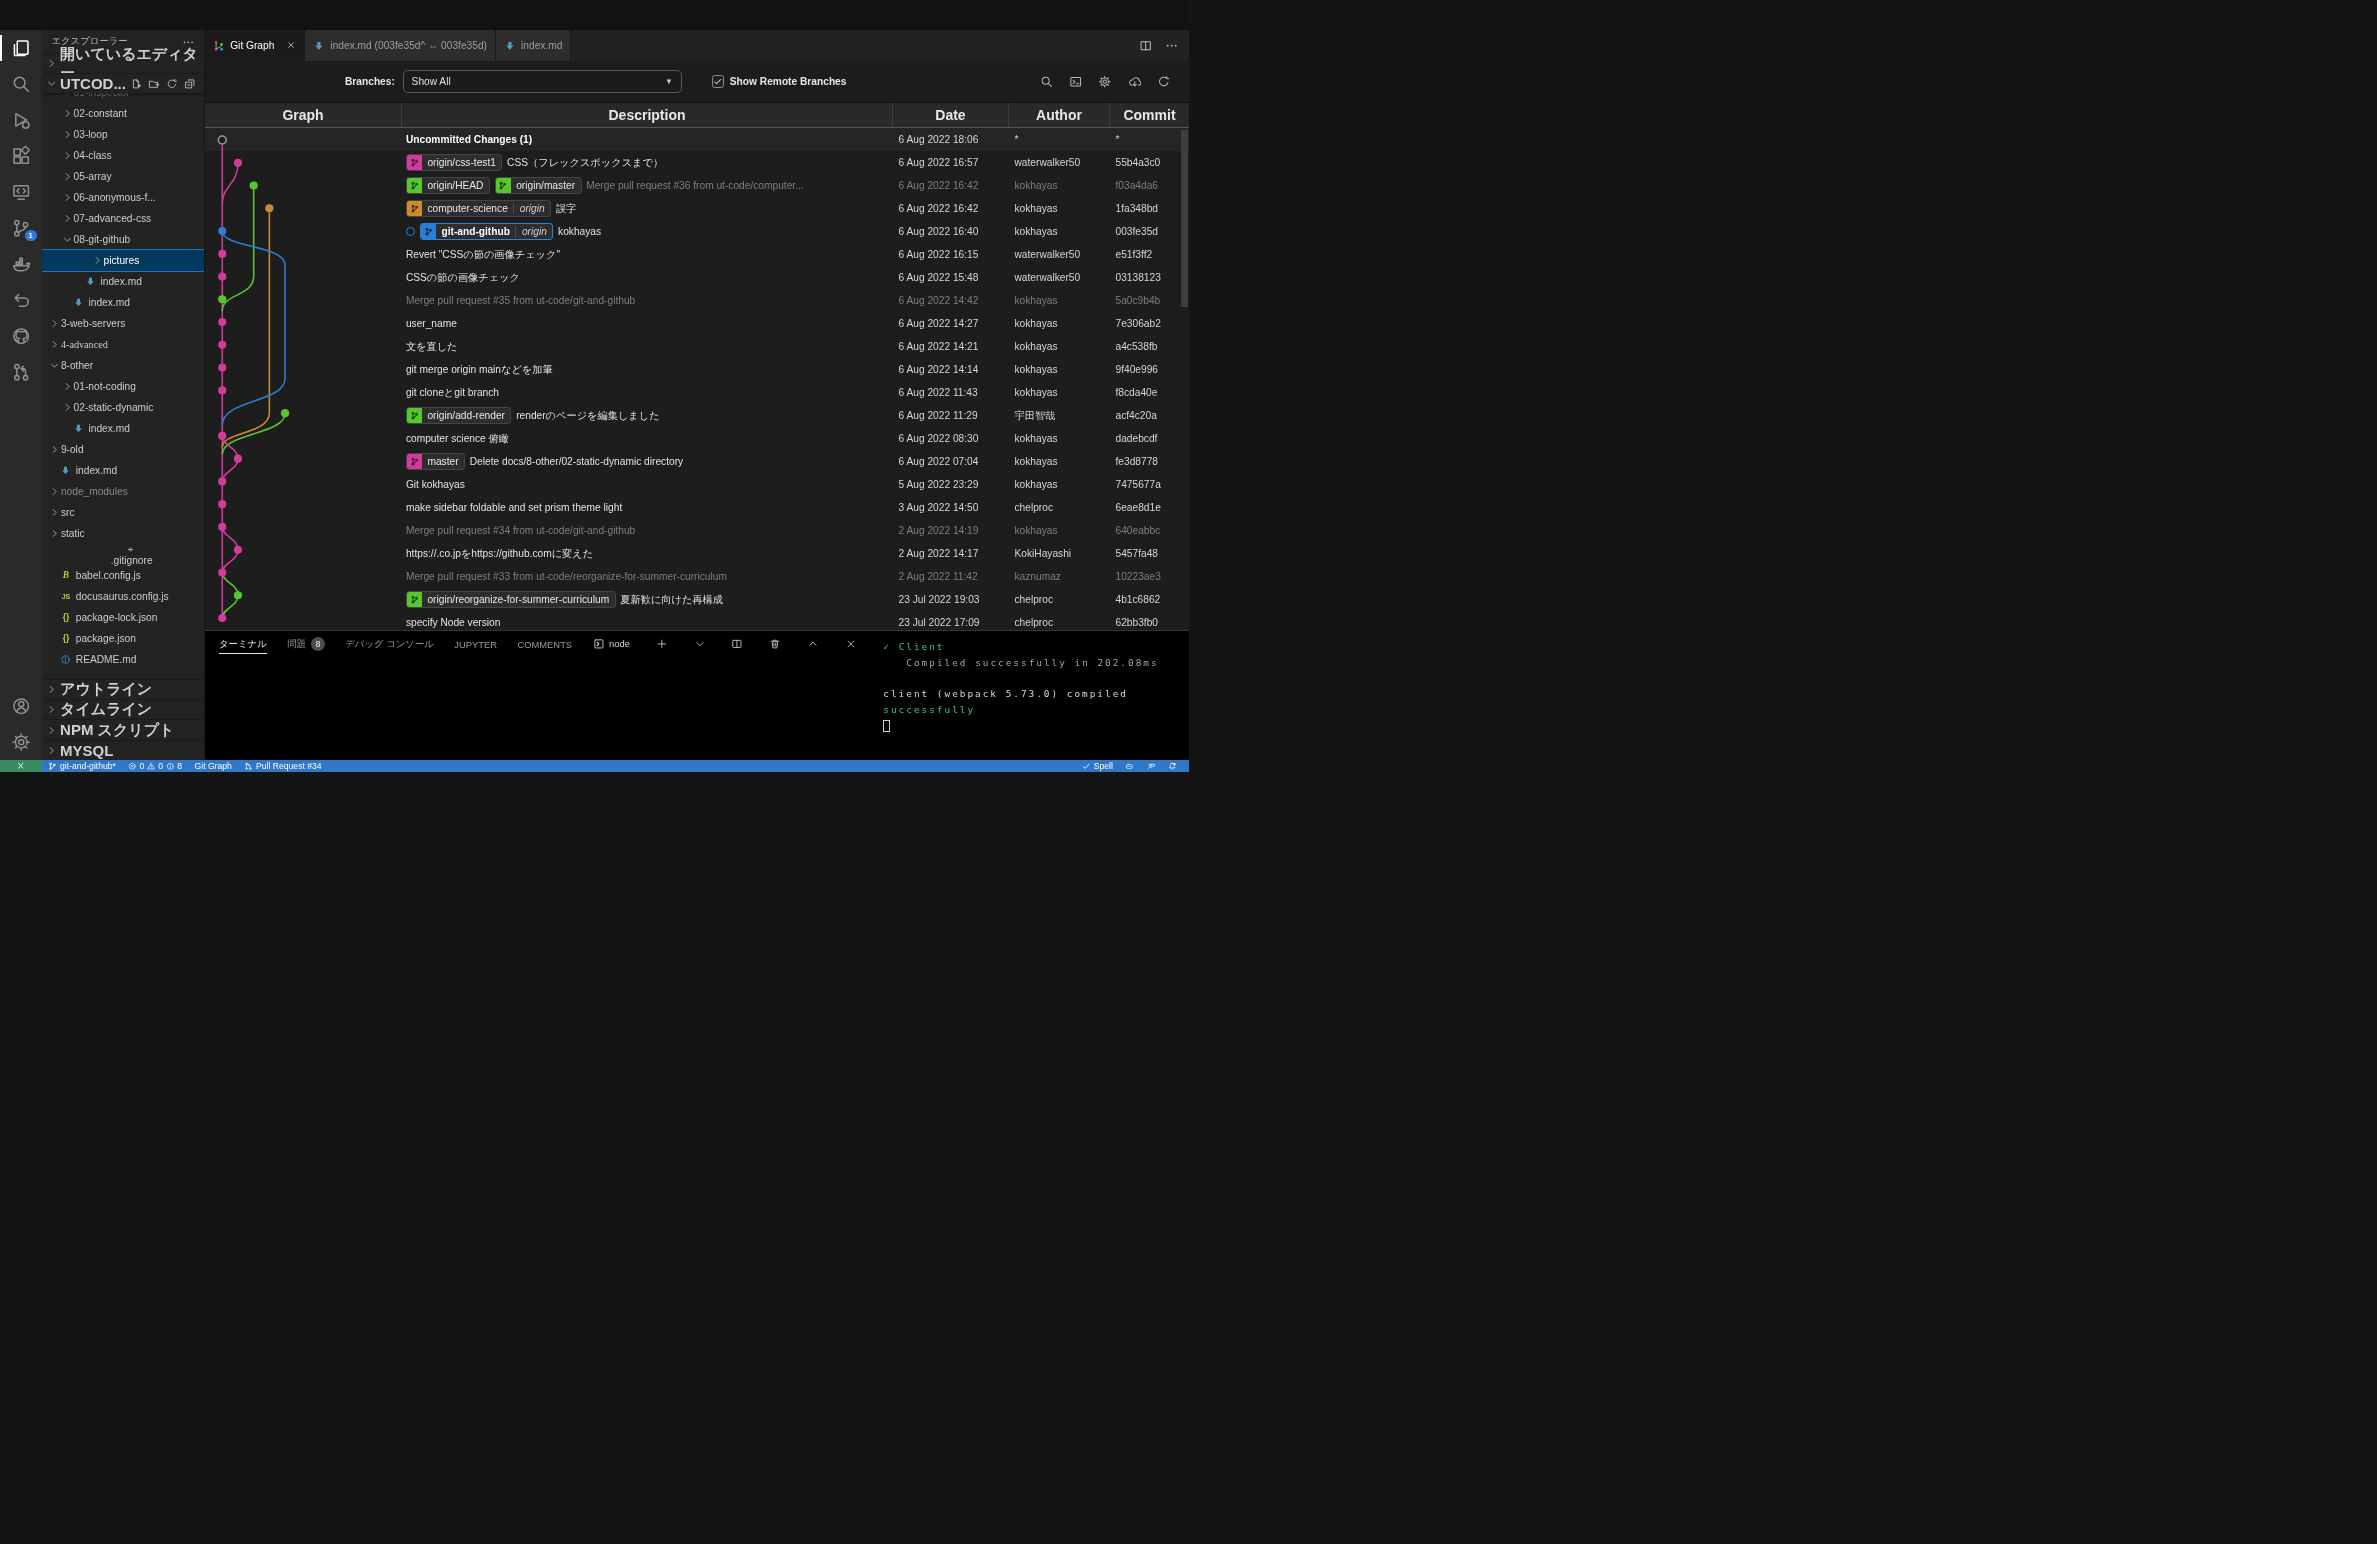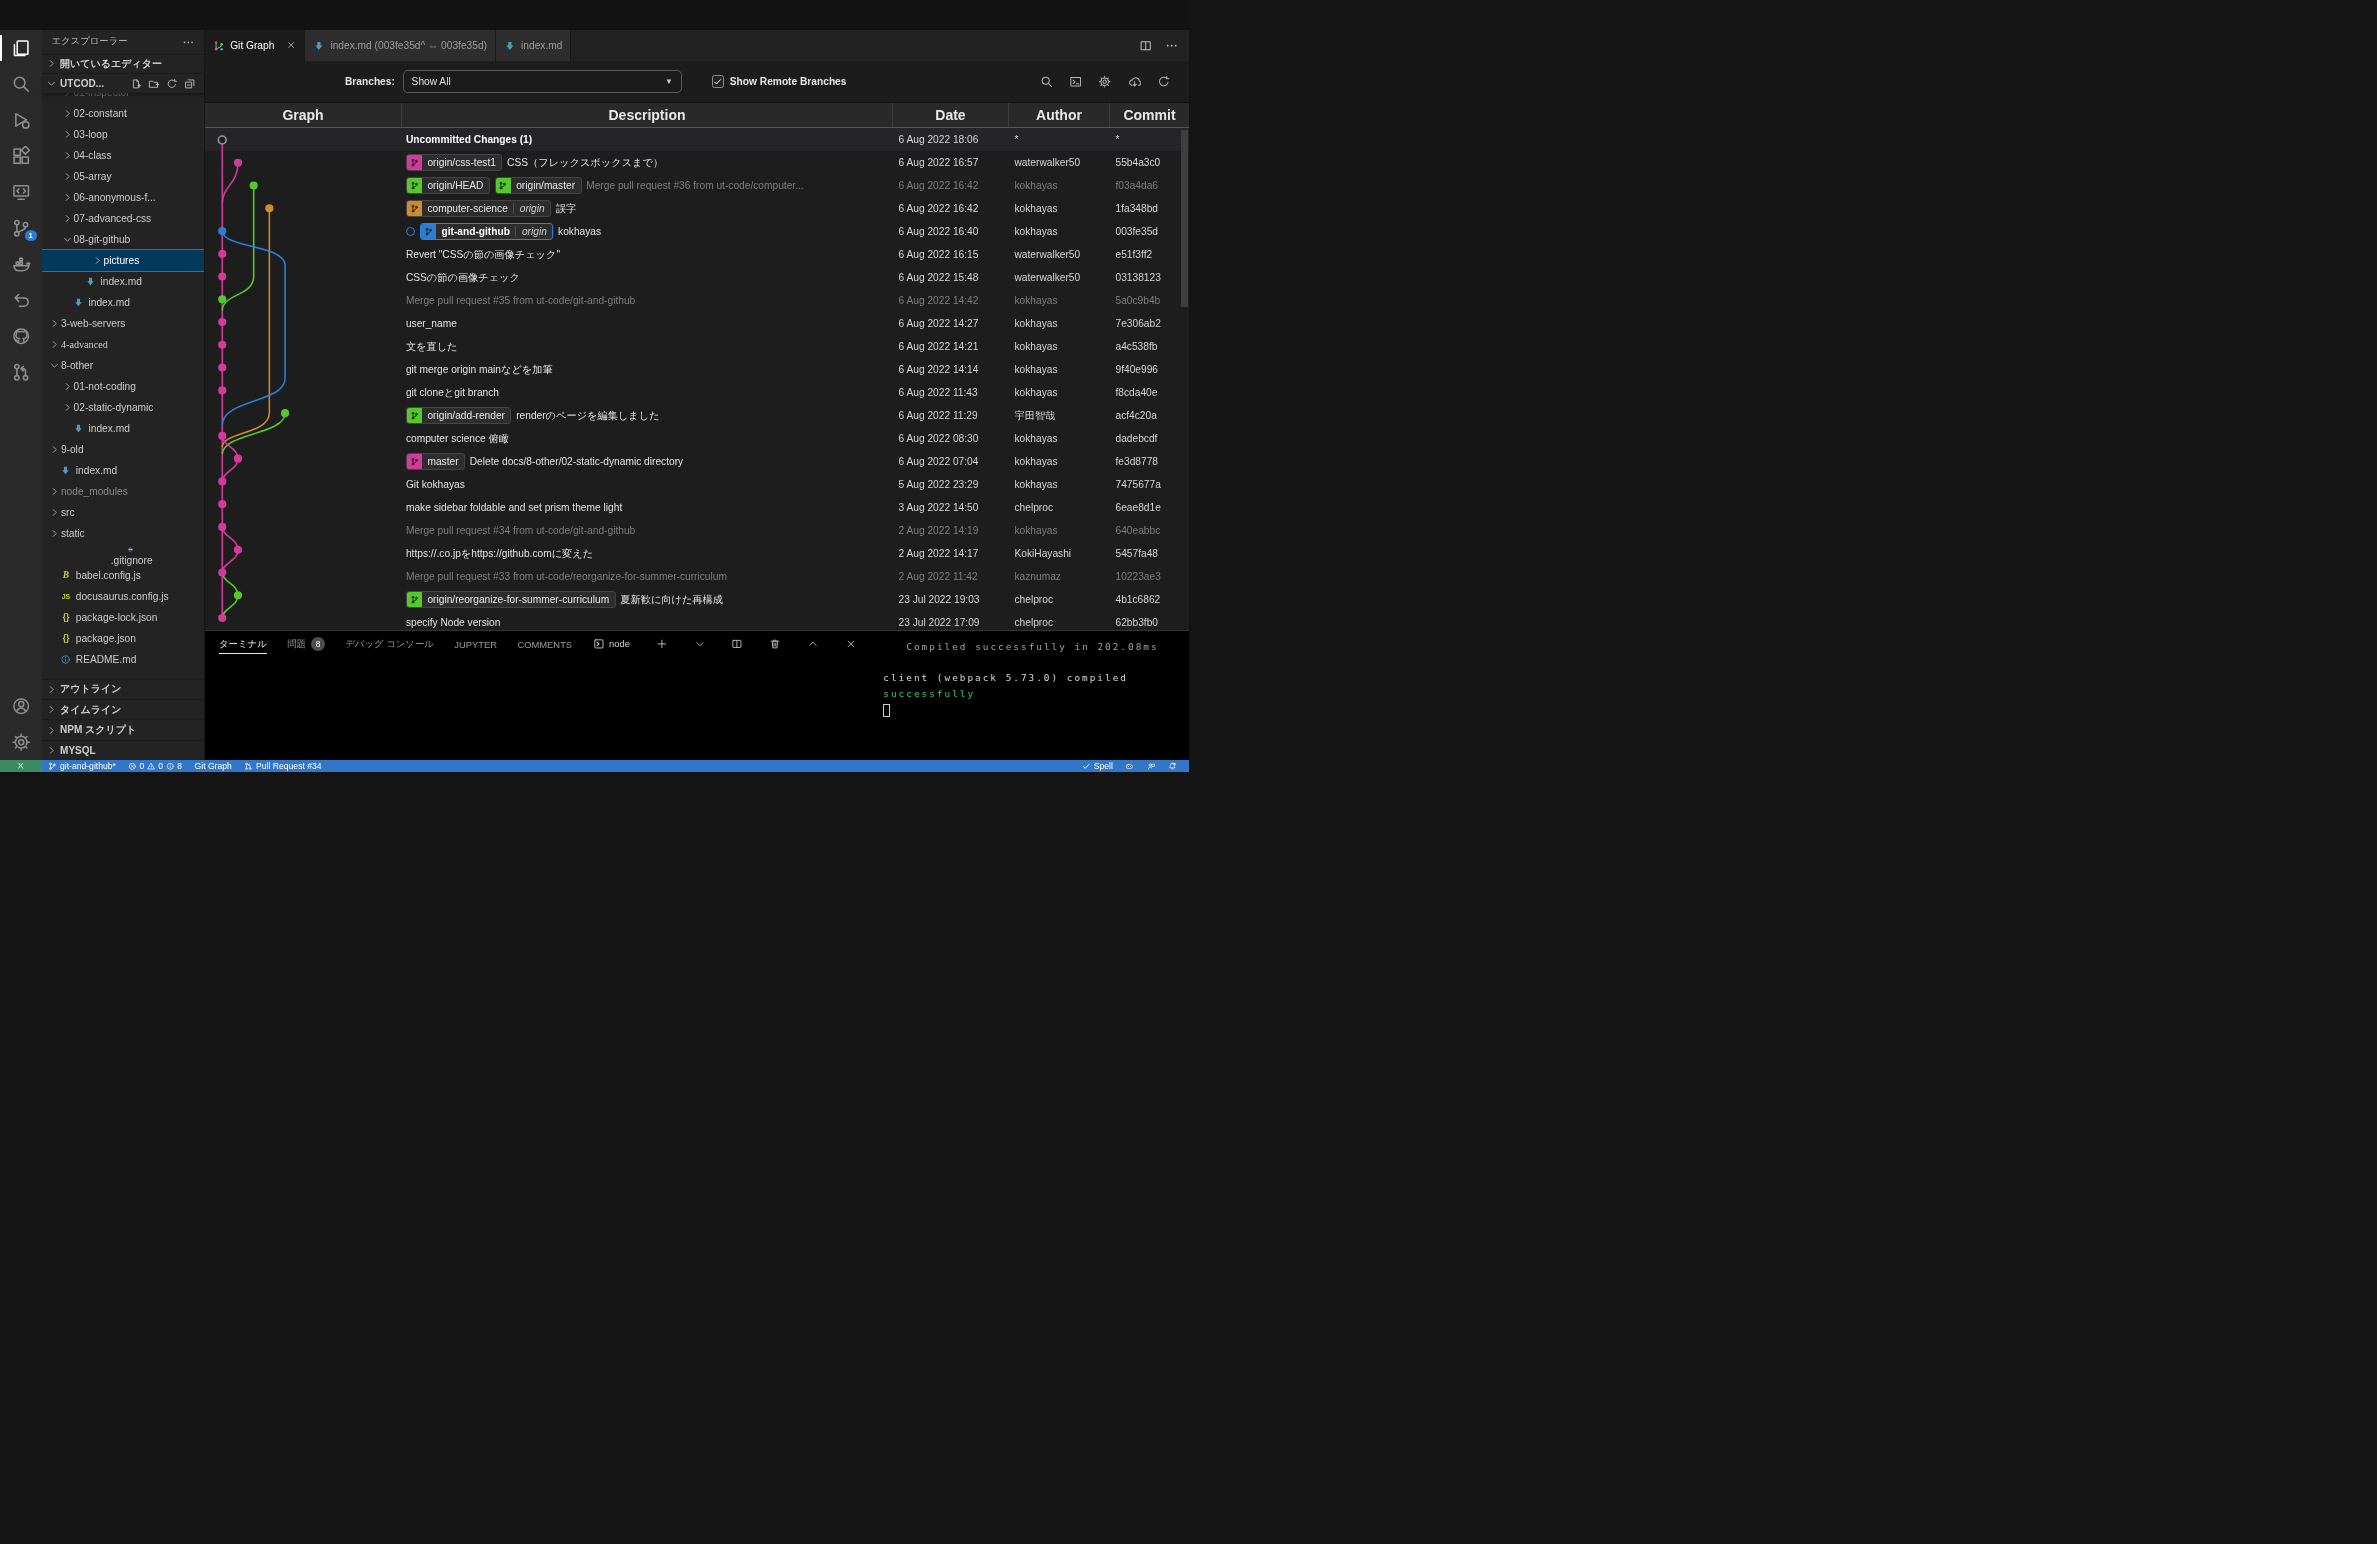--- a/index.html
+++ b/index.html
@@ -15,21 +15,21 @@
   .ab-item svg { width:20.4px; height:20.4px; }
   .ab-item.active { color:#ffffff; }
   .ab-item.active::before { content:""; position:absolute; left:0; top:4.7px; bottom:4.7px; width:1.6px; background:#fff; }
   .ab-badge { position:absolute; right:5.5px; bottom:4.7px; min-width:11.8px; height:11.8px; border-radius:6.3px; background:#2f7bd4; color:#fff; font-size:7.5px; display:flex; align-items:center; justify-content:center; font-weight:bold; }
   .ab-spacer { flex:1; }
 
   
   #sidebar { width:163px; background:#232324; flex:none; display:flex; flex-direction:column; border-right:0.8px solid #171717; }
   #sb-title { height:23.6px; display:flex; align-items:center; padding:0 9.4px; color:#b8b8b8; font-size:9.4px; flex:none; }
   #sb-title .grow { flex:1; }
-  .sb-section { height:19.7px; display:flex; align-items:center; gap:2.4px; padding:0 3.1px; font-weight:bold; font-size:10px; color:#cfcfcf; border-top:0.8px solid #1b1b1b; flex:none; cursor:pointer; }
+  .sb-section { height:19.7px; display:flex; align-items:center; gap:2.4px; padding:0 3.1px; font-weight:bold; font-size:15px; color:#cfcfcf; border-top:0.8px solid #1b1b1b; flex:none; cursor:pointer; }
   .sb-section svg, .tree-chev svg { width:11px; height:11px; }
   #utcod-head .label { flex:none; }
   #utcod-head .acts { margin-left:auto; display:flex; gap:6.3px; padding-right:4.7px; }
   #utcod-head .acts svg { width:11.8px; height:11.8px; color:#c0c0c0; }
   #utcod-head { box-shadow:0 2.4px 3.1px rgba(0,0,0,.35); position:relative; z-index:2; }
   #tree { flex:1; overflow:hidden; position:relative; }
   .tree-row { height:21px; display:flex; align-items:center; cursor:pointer; color:#cccccc; white-space:nowrap; }
   .tree-row.partial { opacity:.45; margin-top:-11px; }
   .tree-row.dim { color:#8a8a8a; }
   .tree-row.selected { background:#04395e; outline:0.8px solid #1d74c4; outline-offset:-0.8px; color:#fff; }
@@ -1002,20 +1002,21 @@
                 </svg>
               </span>
               <span style="display: flex;">
                 <svg viewBox="0 0 16 16" fill="none" stroke="currentColor" stroke-width="1.2" stroke-linecap="round" stroke-linejoin="round">
                   <path d="M4.2 4.2l7.6 7.6M11.8 4.2l-7.6 7.6"></path>
                 </svg>
               </span>
             </div>
           </div>
         <div id="term">
+            <div class="tline"><span class="tl-green">✓ </span><span class="tl-green">Client</span></div>
             <div class="tline" style="padding-left: 23px;"><span class="tl-gray">Compiled successfully in 202.08ms</span></div>
             <div class="tline">&nbsp;</div>
             <div class="tline"><span class="tl-white">client (webpack 5.73.0) compiled </span><span class="tl-green">successfully</span></div>
             <div class="tline"><span class="cursor-block"></span></div>
           </div>
       </div>
     </div>
   </div>
 
   <div id="statusbar">

